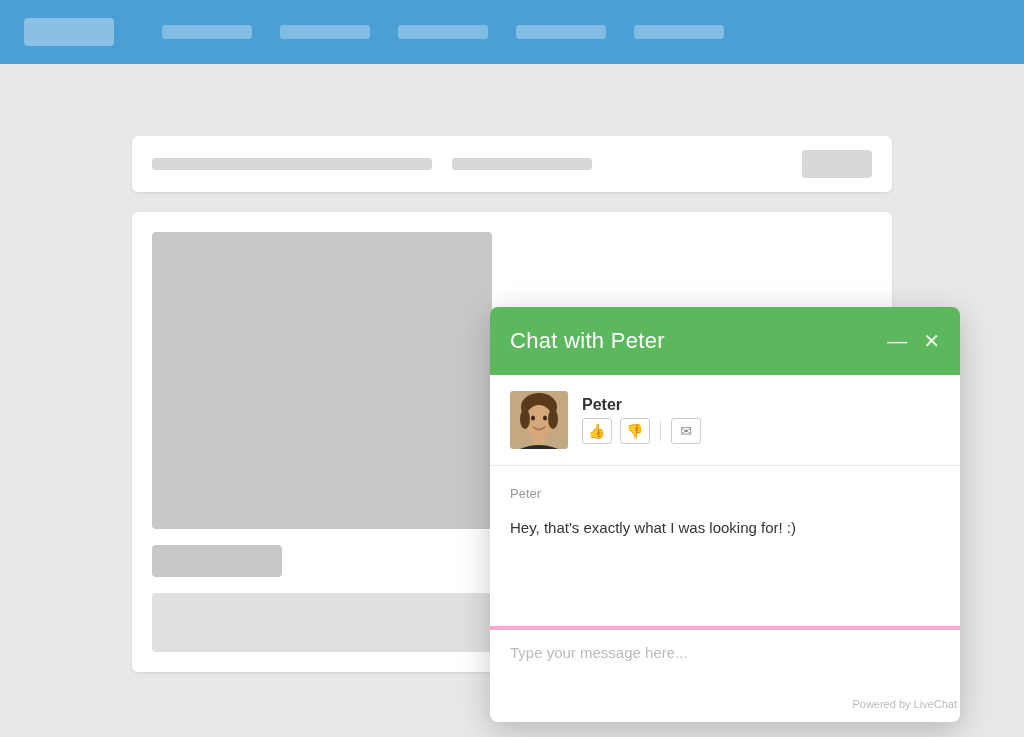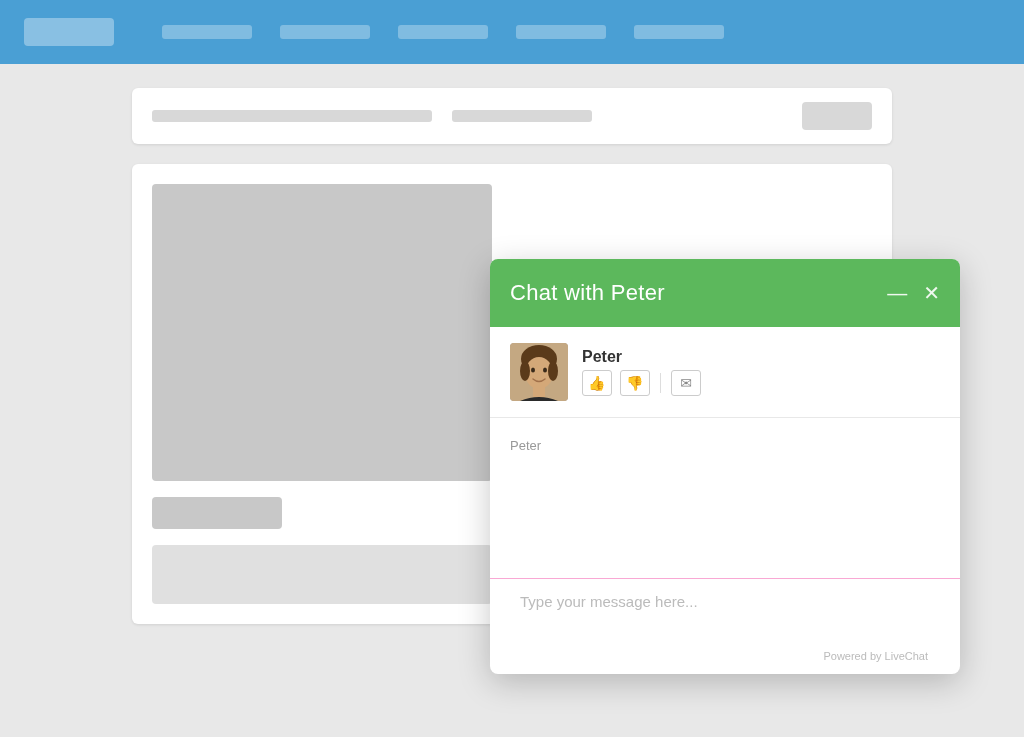--- a/index.html
+++ b/index.html
@@ -42,20 +42,21 @@
       height: 14px;
       background: rgba(255,255,255,0.3);
       border-radius: 3px;
     }
 
     
     .main-content {
       width: 100%;
       padding: 24px 40px;
       position: relative;
+      margin-top: 48px;
     }
 
     
     .search-bar {
       background: white;
       border-radius: 6px;
       height: 56px;
       width: 760px;
       margin: 0 auto 20px auto;
       display: flex;
@@ -263,33 +264,33 @@
     }
 
     .message-link {
       color: #4a9fd4;
       text-decoration: none;
       font-size: 15px;
     }
 
     
     .chat-input-area {
-      border-top: 1px solid #f9a8d4;
-      padding: 14px 30px;
+      border-top: 4px solid #f9a8d4;
+      padding: 14px 20px;
       min-height: 60px;
     }
 
     .chat-input-placeholder {
       font-size: 15px;
       color: #bbb;
     }
 
     
     .chat-powered {
-      padding: 8px 32px 10px 20px;
+      padding: 8px 3px 10px 20px;
       text-align: right;
     }
 
     .chat-powered-text {
       font-size: 11px;
       color: #bbb;
     }
   </style>
 </head>
 <body>
@@ -364,20 +365,21 @@
       </div>
     </div>
 
     <div class="chat-messages">
 
       <div class="message-group">
         <div class="message-sender">Peter</div>
       </div>
 
       <div class="message-group">
+        <div class="message-text">Hey, that's exactly what I was looking for! :)</div>
       </div>
 
     </div>
 
     <div class="chat-input-area">
       <div class="chat-input-placeholder">Type your message here...</div>
     </div>
 
     <div class="chat-powered">
       <span class="chat-powered-text">Powered by LiveChat</span>

